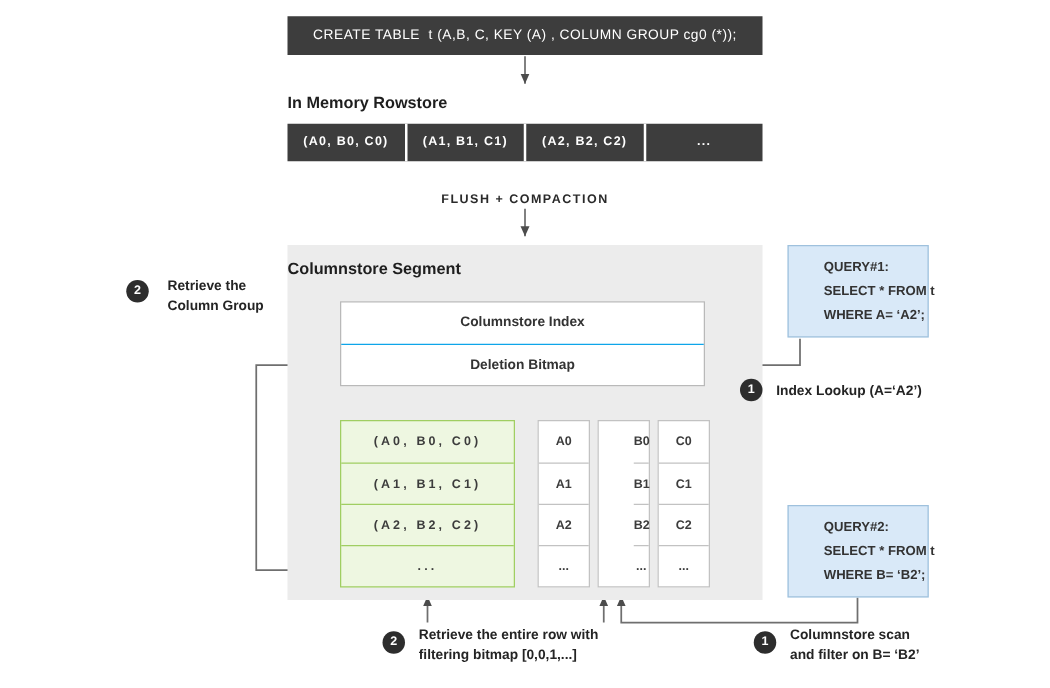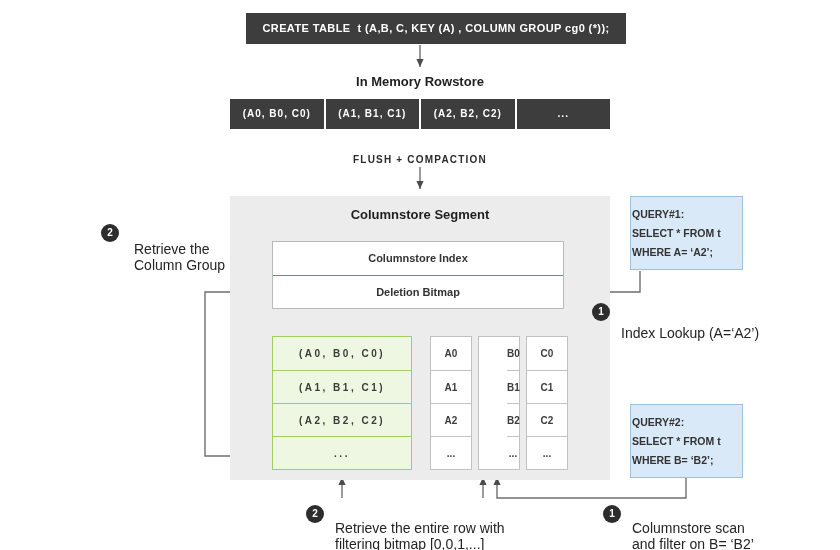--- a/index.html
+++ b/index.html
@@ -3,25 +3,25 @@
 <meta charset="utf-8">
 <style>
   * { box-sizing: border-box; margin: 0; padding: 0; }
   html, body { background: #ffffff; }
   body { font-family: "Liberation Sans", "DejaVu Sans", sans-serif; }
   .canvas { position: relative; width: 840px; height: 550px; background: #ffffff; overflow: hidden; }
 
   .arrows { position: absolute; left: 0; top: 0; width: 840px; height: 550px; pointer-events: none; }
   .ln { stroke: #6f6f6f; stroke-width: 1.4; fill: none; }
 
-  .create-box { position: absolute; left: 246px; top: 13px; width: 380px; height: 31px;
-    background: #3d3d3d; color: #ffffff; font-size: 11px; font-weight: 700;
+  .create-box { position: absolute; left: 230px; top: 13px; width: 380px; height: 31px;
+    background: #3d3d3d; color: #ffffff; font-size: 11px; font-weight: 400;
     letter-spacing: 0.4px; text-align: center; line-height: 31px; white-space: pre; }
 
-  .section-title { position: absolute; left: 230px; width: 380px; text-align: center;
+  .section-title { position: absolute; left: 230px; width: 380px; 
     font-size: 13px; font-weight: 700; color: #1e1e1e; }
   .rowstore-title { top: 74px; }
   .segment-title { top: 207px; }
 
   .rowstore-bar { position: absolute; left: 230px; top: 99px; width: 380px; height: 30px;
     background: #3d3d3d; display: flex; }
   .rcell { flex: 1; color: #ffffff; font-size: 10px; font-weight: 700; letter-spacing: 1px;
     text-align: center; line-height: 30px; border-right: 2px solid #ffffff; }
   .rcell:last-child { border-right: none; }
 
@@ -40,28 +40,28 @@
   .grow { height: 33px; line-height: 33px; text-align: center; font-size: 10px; font-weight: 700;
     letter-spacing: 2.5px; color: #3c3c3c; }
   .grow + .grow { border-top: 1px solid #a0ce62; }
 
   .col { position: absolute; top: 336px; width: 42px; background: #ffffff; border: 1px solid #c2c2c2; }
   .col-a { left: 430px; } .col-b { left: 478px; padding-left: 28px; } .col-c { left: 526px; }
   .ccell { height: 33px; line-height: 33px; text-align: center; font-size: 10px; font-weight: 700; color: #3c3c3c; }
   .ccell + .ccell { border-top: 1px solid #c2c2c2; }
 
   .query-box { position: absolute; width: 113px; height: 74px; background: #d9e9f8;
-    border: 1px solid #9fc1dd; padding: 8px 1px; }
+    border: 1px solid #9fc1dd; padding: 8px 28px; }
   .q1 { left: 630px; top: 196px; }
   .q2 { left: 630px; top: 404px; }
   .qline { font-size: 10.5px; font-weight: 700; color: #333333; line-height: 19px; white-space: nowrap; }
 
   .badge { position: absolute; width: 18px; height: 18px; border-radius: 50%; background: #2d2d2d;
     color: #ffffff; font-size: 10px; font-weight: 700; text-align: center; line-height: 18px; }
-  .ann { position: absolute; font-size: 14px; font-weight: 400; color: #242424; line-height: 16px; margin-top: 20px; }
+  .ann { position: absolute; font-size: 11px; font-weight: 700; color: #242424; line-height: 16px; }
 </style>
 </head>
 <body>
 
 <div class="canvas">
 
   <svg class="arrows" viewBox="0 0 840 550">
     <defs>
       <marker id="ah" viewBox="0 0 10 10" refX="9" refY="5" markerWidth="9" markerHeight="9" orient="auto" markerUnits="userSpaceOnUse">
         <path d="M0,1 L9,5 L0,9 z" fill="#4c4c4c"></path>

